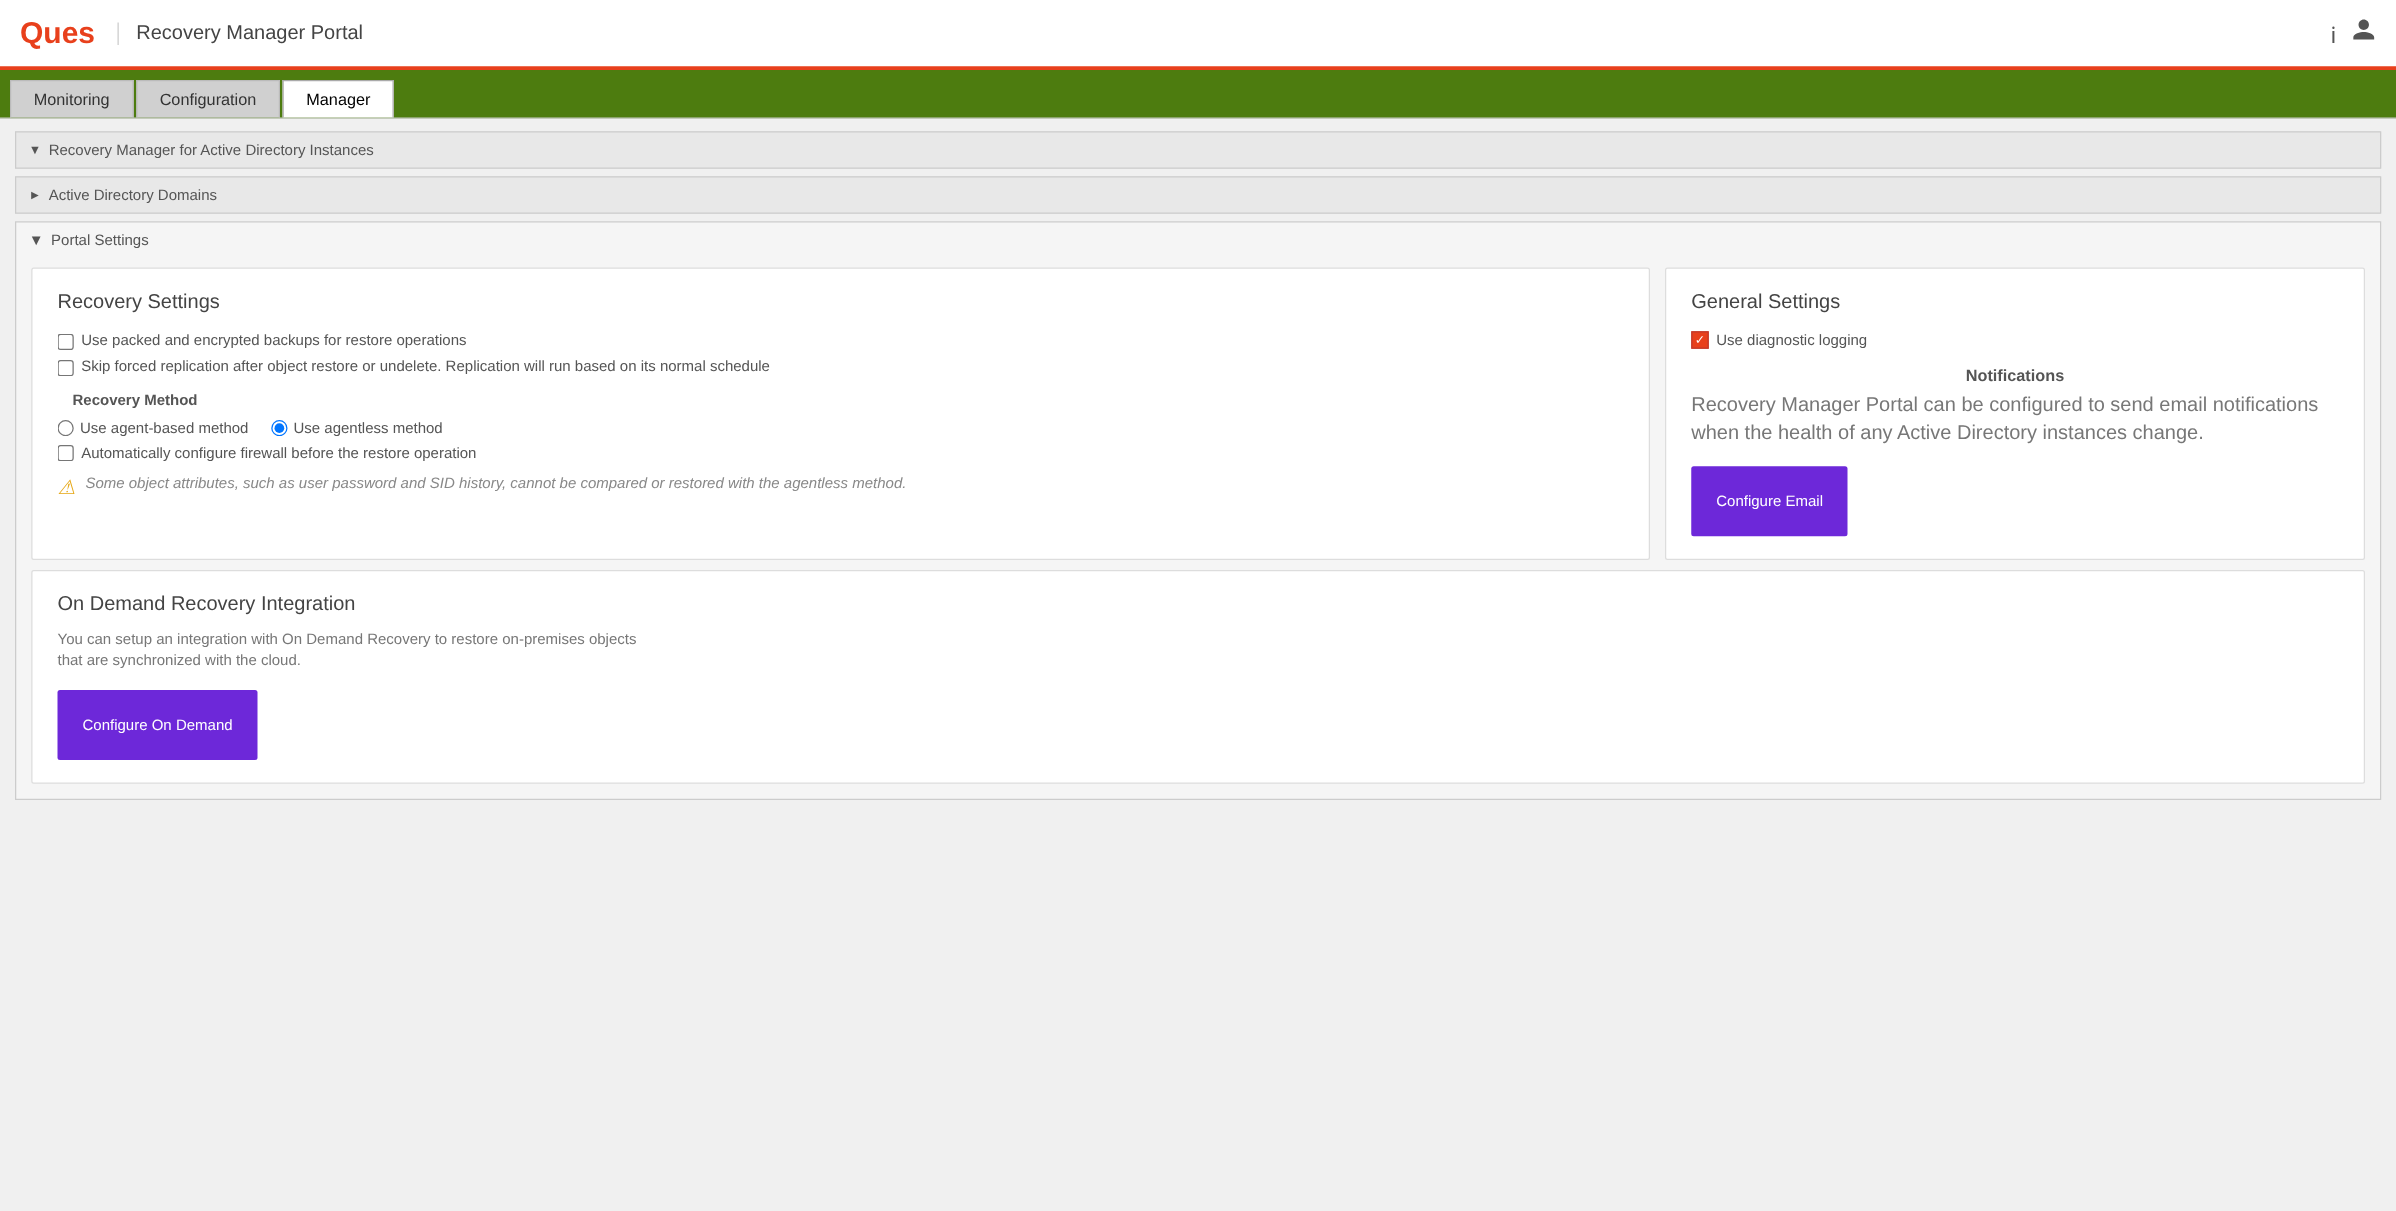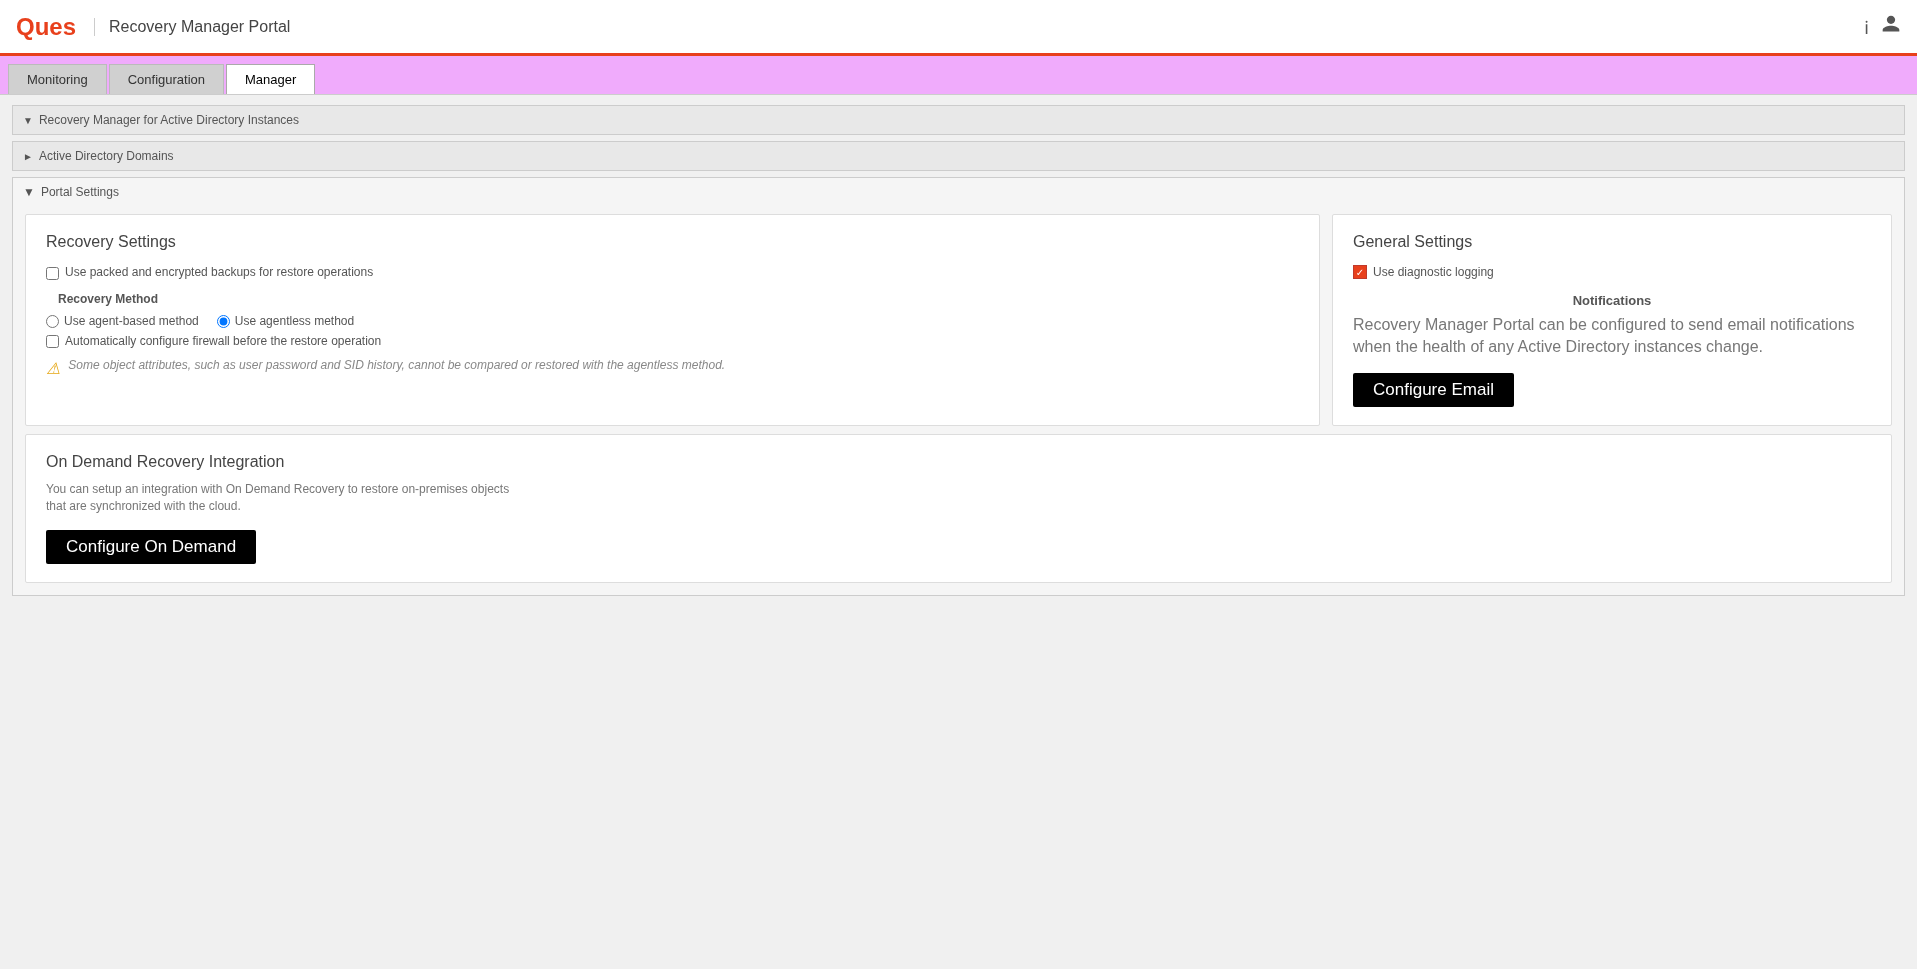--- a/index.html
+++ b/index.html
@@ -17,21 +17,21 @@
     }
     .header-left { display: flex; align-items: center; gap: 14px; }
     .quest-logo { display: flex; align-items: center; }
     .quest-logo svg { width: 60px; height: 32px; }
     .header-title { font-size: 16px; color: #444; font-weight: normal; border-left: 1px solid #ccc; padding-left: 14px; margin-left: 4px; }
     .header-icons { display: flex; gap: 12px; align-items: center; }
     .header-icon { font-size: 18px; color: #555; cursor: pointer; }
 
     
     .nav-tabs {
-      background: #f0abfc;
+      background: #4d7c0f;
       display: flex;
       gap: 2px;
       padding: 8px 8px 0 8px;
       border-bottom: 1px solid #ccc;
     }
     .nav-tab {
       padding: 7px 18px;
       cursor: pointer;
       background: #d0d0d0;
       border: 1px solid #bbb;
@@ -178,25 +178,25 @@
       margin-bottom: 6px;
       text-align: center;
     }
     .notifications-desc {
       font-size: 16px;
       color: #777;
       margin-bottom: 14px;
       line-height: 1.4;
     }
     .btn-teal {
-      background: #000000;
+      background: #6d28d9;
       color: #fff;
       border: none;
-      padding: 7px 20px;
-      font-size: 17px;
+      padding: 21px 20px;
+      font-size: 12px;
       cursor: pointer;
       border-radius: 2px;
     }
 
     
     .on-demand-card {
       background: #fff;
       border: 1px solid #ddd;
       border-radius: 2px;
       padding: 18px 20px;
@@ -266,20 +266,24 @@
     </div>
 
     <div class="cards-row">
 
       <div class="card">
         <div class="card-title">Recovery Settings</div>
 
         <div class="checkbox-row">
           <input type="checkbox" style="">
           <label>Use packed and encrypted backups for restore operations</label>
+        </div>
+        <div class="checkbox-row">
+          <input type="checkbox" style="">
+          <label>Skip forced replication after object restore or undelete. Replication will run based on its normal schedule</label>
         </div>
 
         <div class="recovery-method-label">Recovery Method</div>
 
         <div class="radio-row">
           <div class="radio-option">
             <input type="radio" name="recovery-method" style="">
             <span>Use agent-based method</span>
           </div>
           <div class="radio-option">

